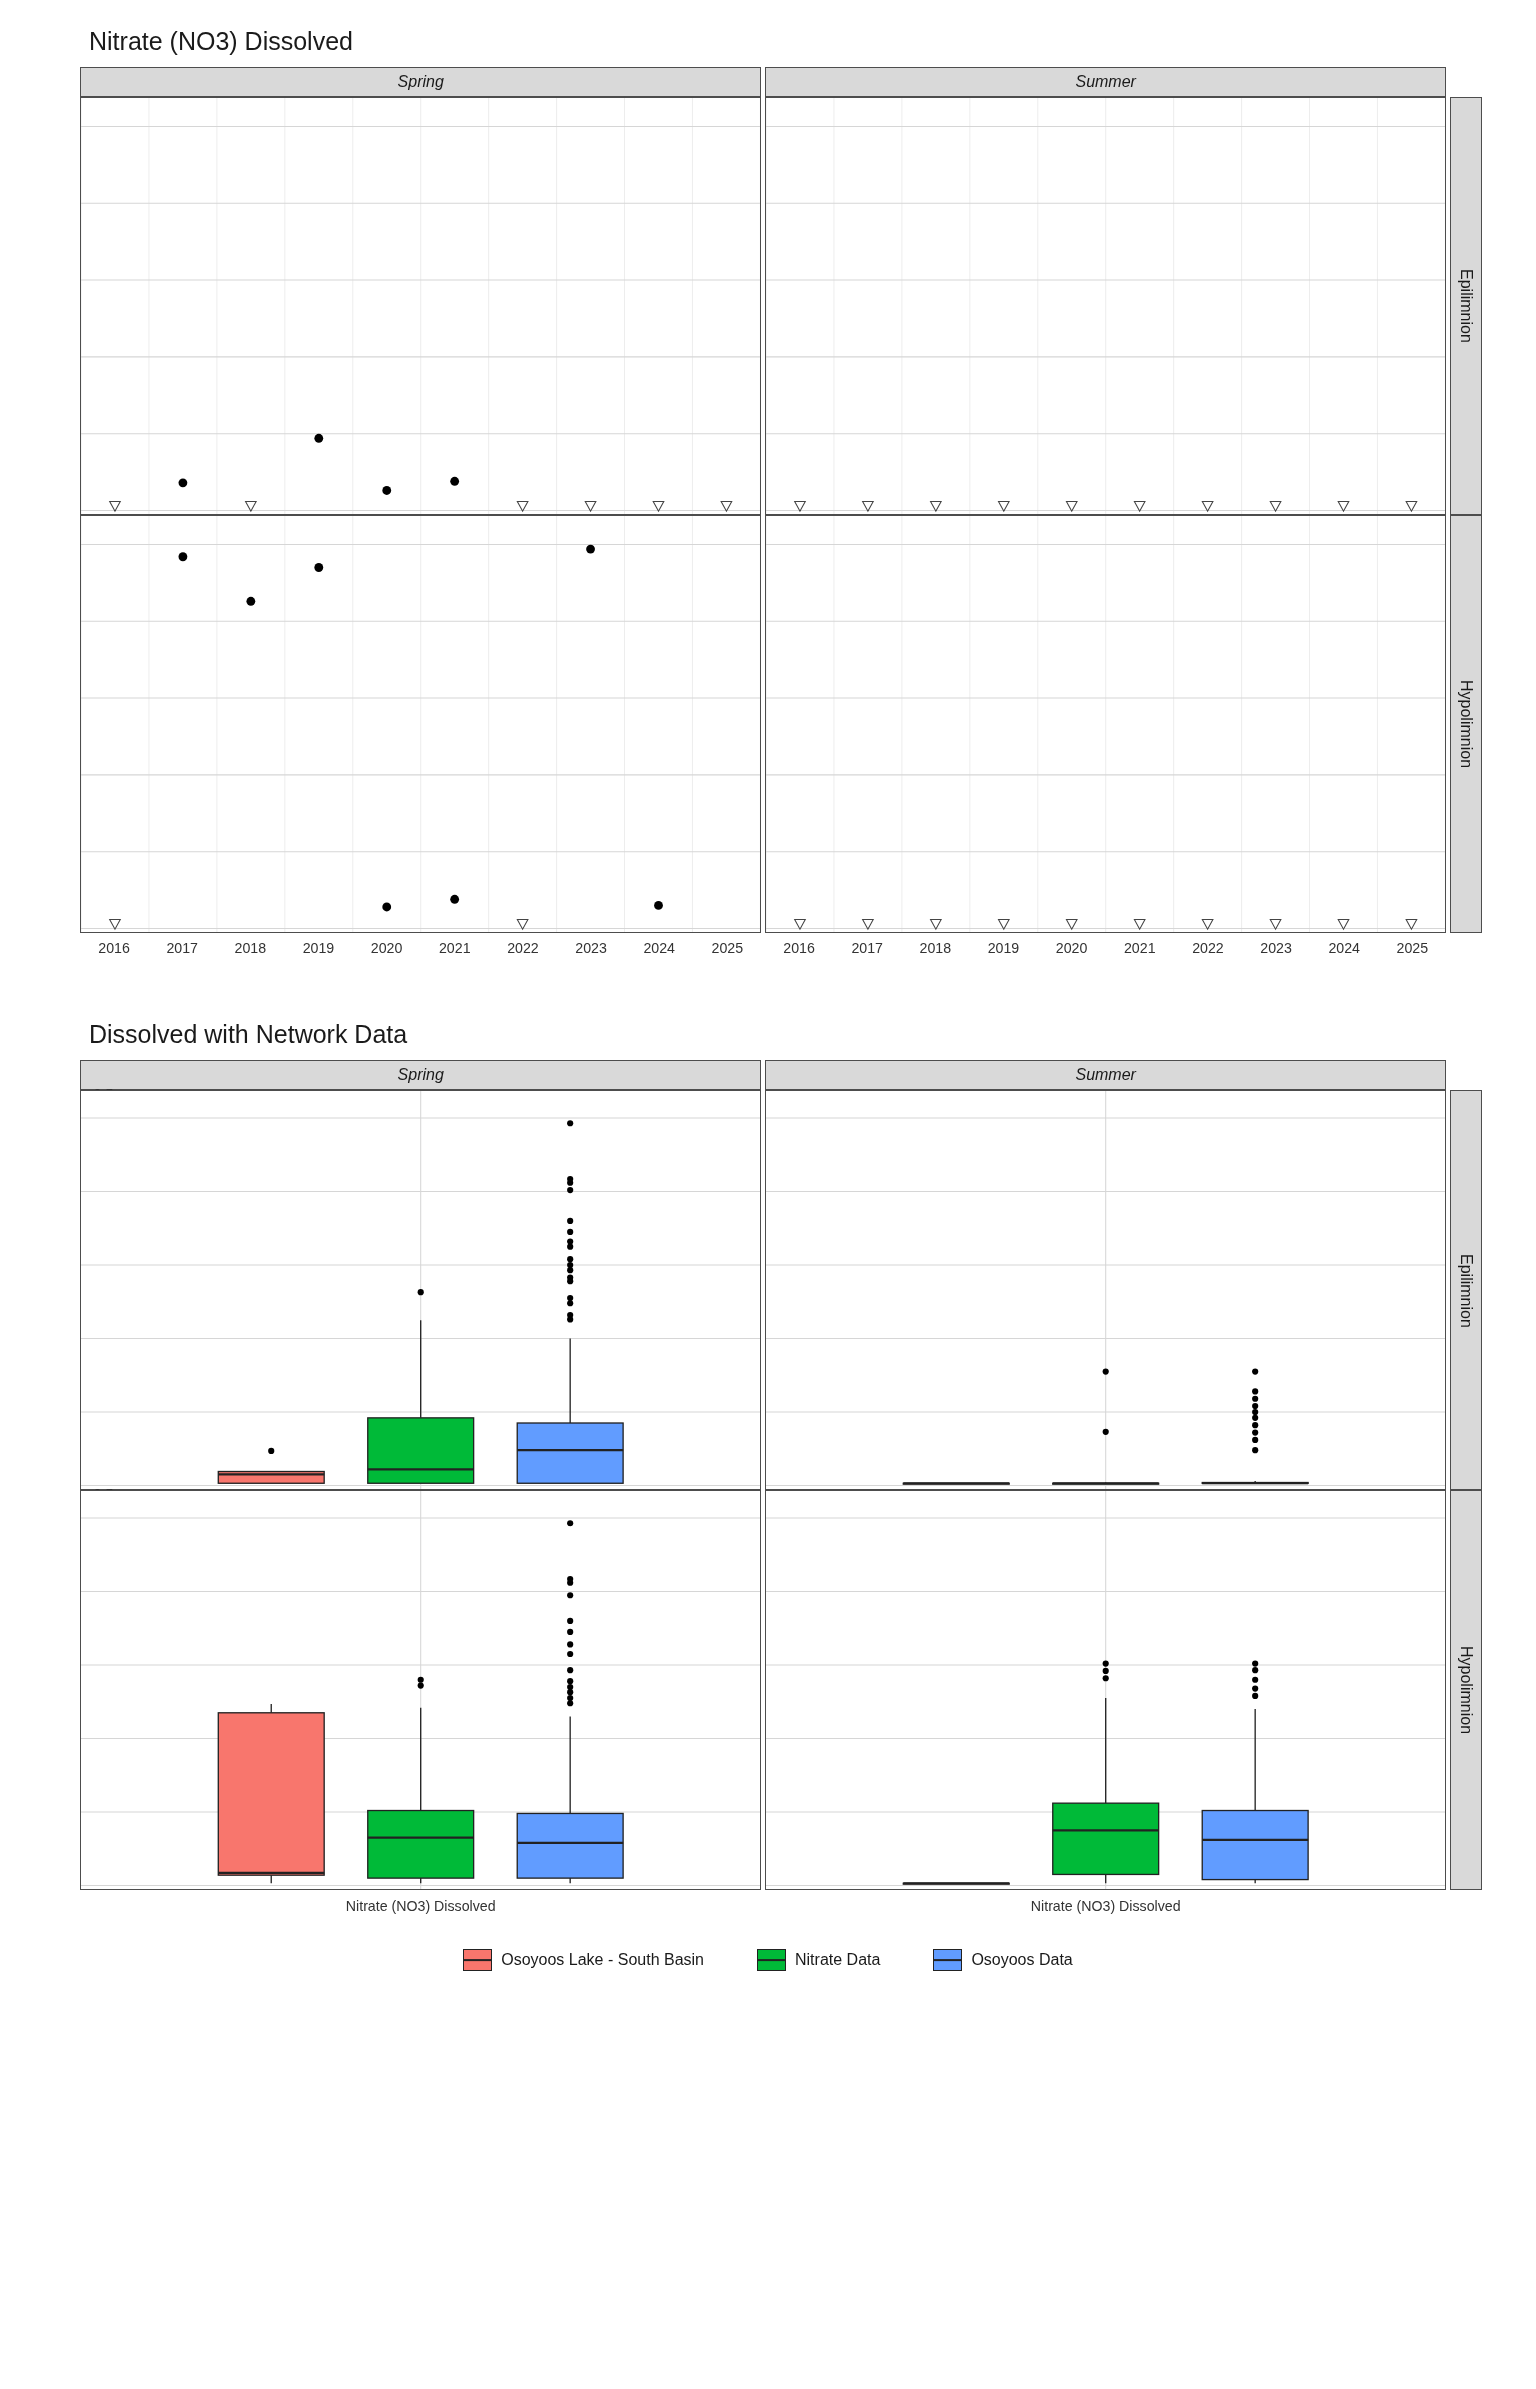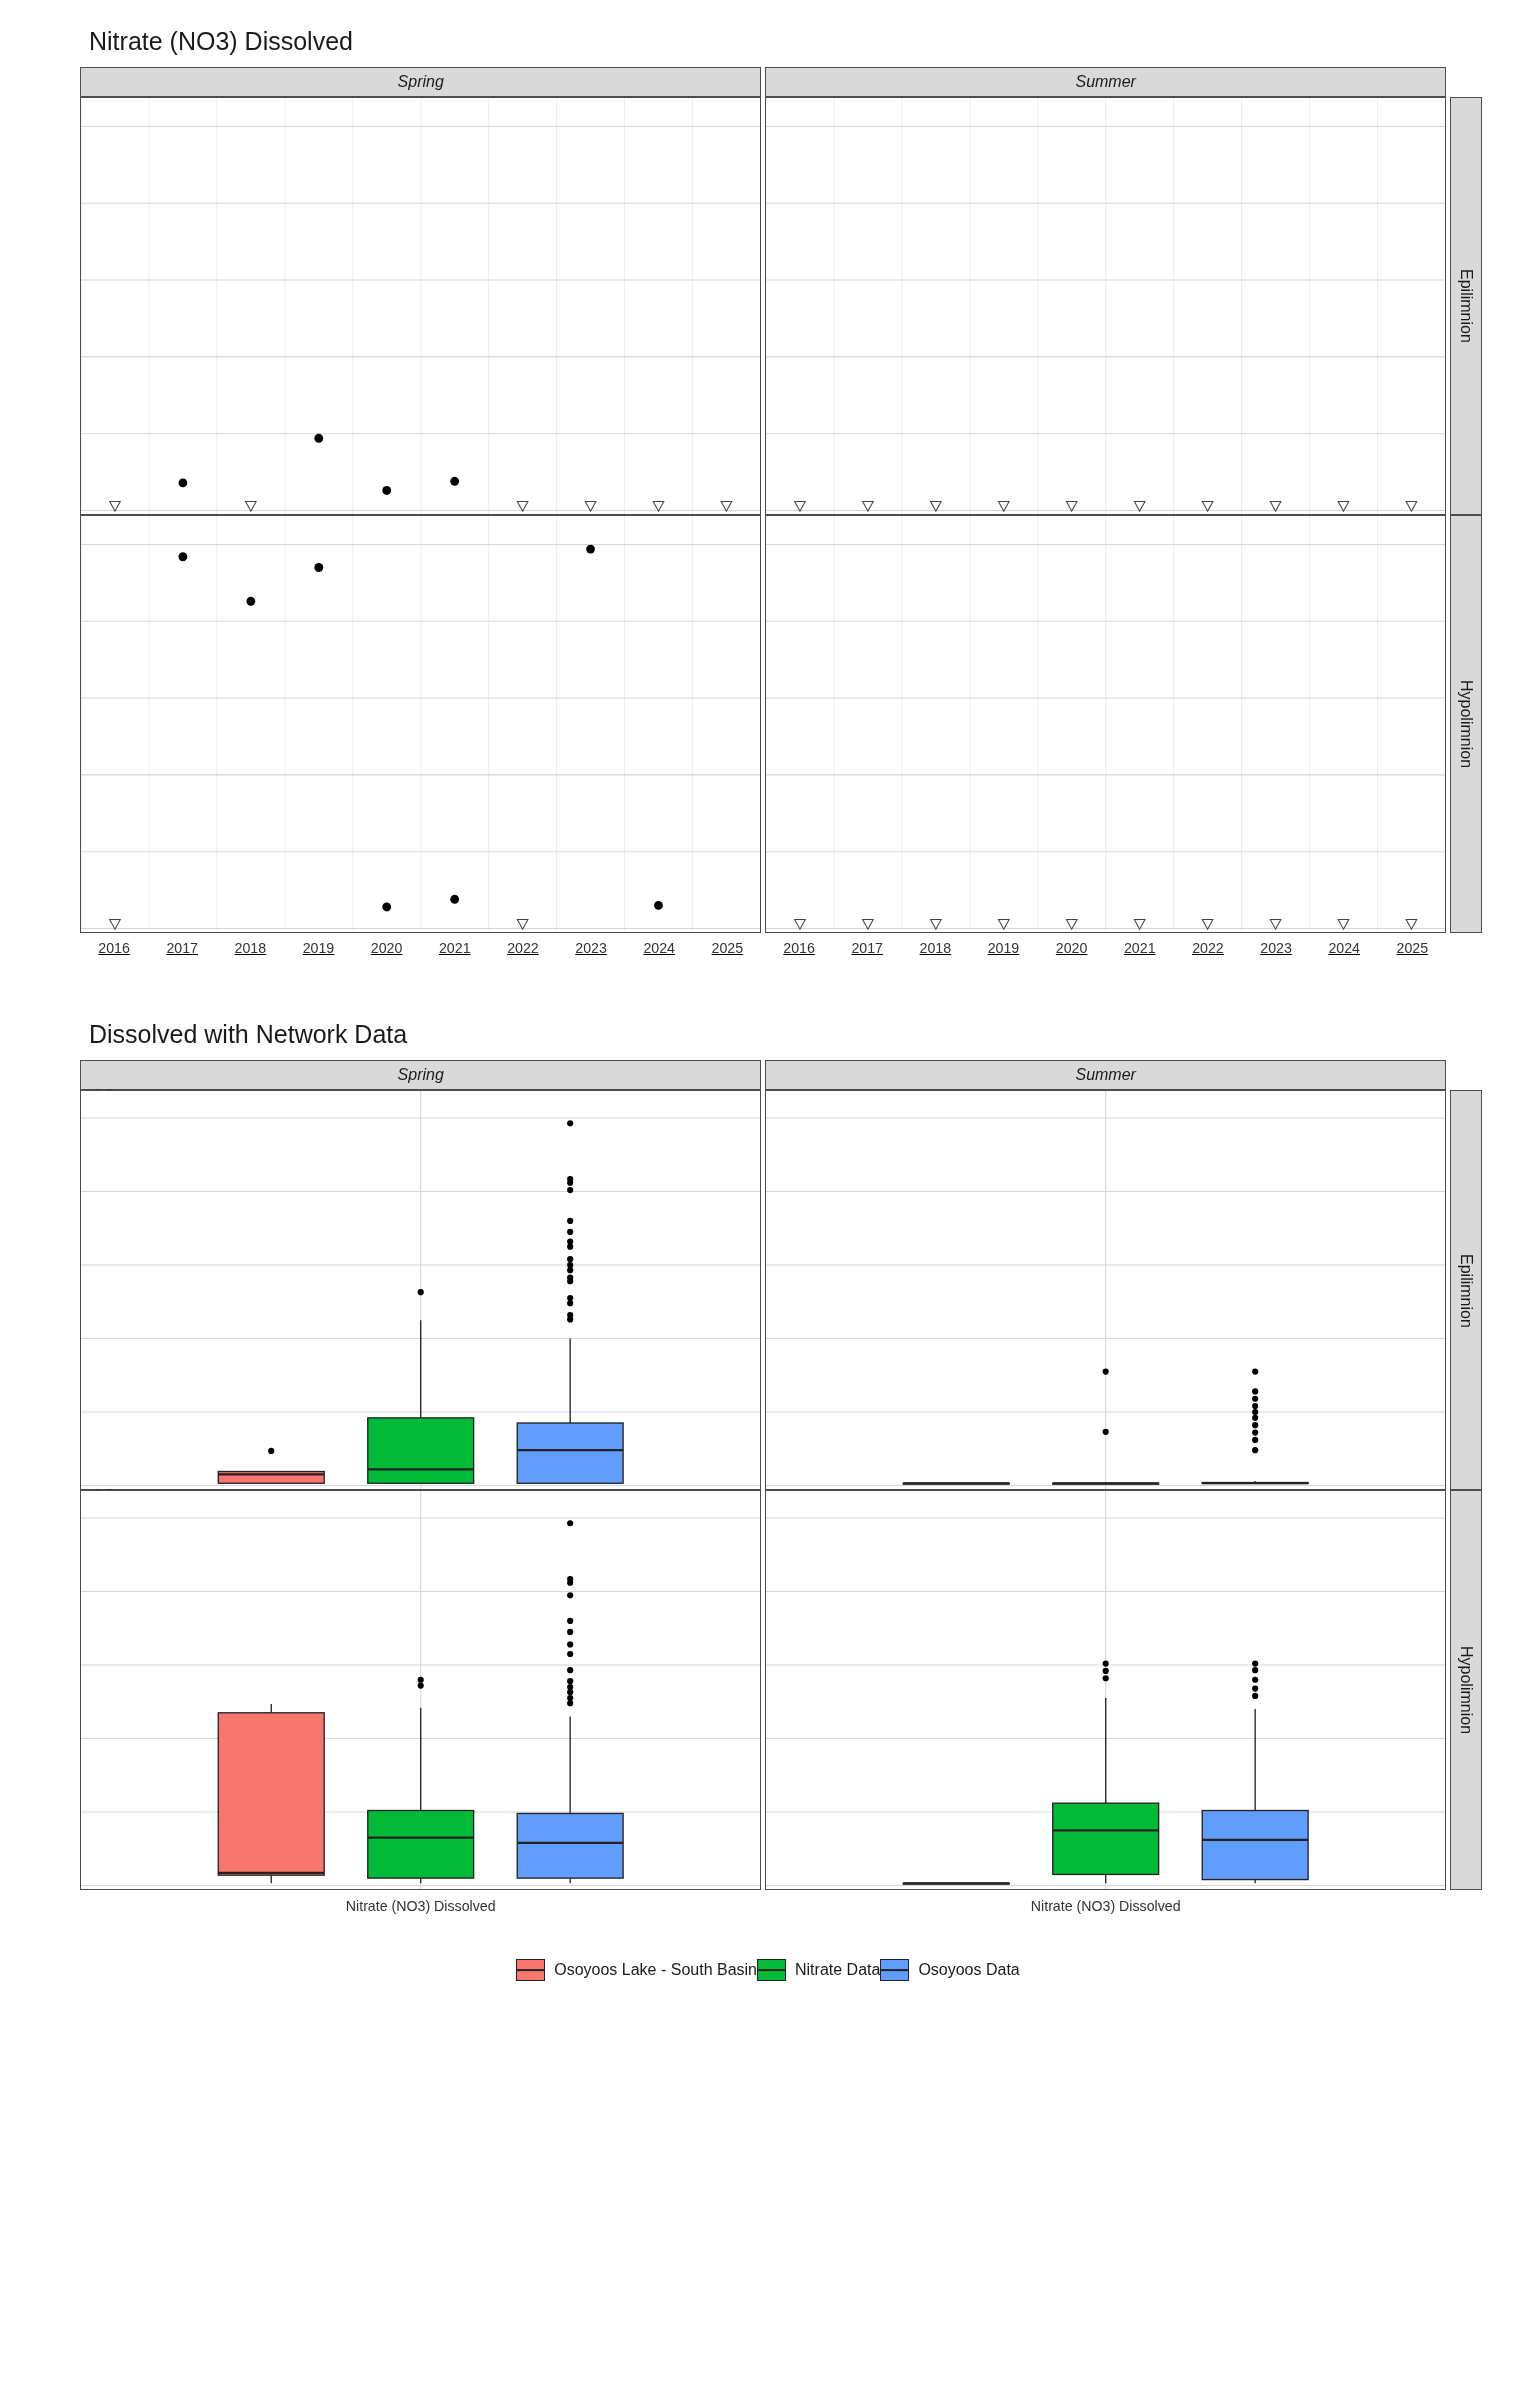--- a/index.html
+++ b/index.html
@@ -67,21 +67,22 @@
   .x-ticks {
     display: flex;
     justify-content: space-around;
     font-size: 14.2px;
     color: #333;
     padding: 7.1px 0 1.8px 0;
   }
   .legend {
     display: flex;
     justify-content: center;
-    margin-top: 44px;
+    gap: 53px;
+    margin-top: 34px;
     font-size: 16px;
     color: #1a1a1a;
   }
   .legend-item { display: flex; align-items: center; gap: 9px; }
   .legend-swatch {
     width: 27px; height: 19.6px;
     border: 1.3px solid #222;
     position: relative;
   }
   .legend-swatch::after {
@@ -253,21 +254,21 @@
           <path d="M 417.50000000000006 455.7938461538462 L 429.50000000000006 455.7938461538462 L 423.50000000000006 466.7938461538462 Z" class="dl"></path>
           <path d="M 494.5 455.7938461538462 L 506.5 455.7938461538462 L 500.5 466.7938461538462 Z" class="dl"></path>
           <path d="M 571.5 455.7938461538462 L 583.5 455.7938461538462 L 577.5 466.7938461538462 Z" class="dl"></path>
           <path d="M 648.5 455.7938461538462 L 660.5 455.7938461538462 L 654.5 466.7938461538462 Z" class="dl"></path>
           <path d="M 725.5 455.7938461538462 L 737.5 455.7938461538462 L 731.5 466.7938461538462 Z" class="dl"></path>
         </svg>
       </div>
     <div class="facet-strip-right">Hypolimnion</div>
   </div>
 
-  <div class="facet-grid" style="grid-template-columns: 1fr 1fr 32px; text-decoration: underline;">
+  <div class="facet-grid" style="grid-template-columns: 1fr 1fr 32px;">
     <div class="x-ticks" id="xticks1a">
         <span>2016</span>
         <span>2017</span>
         <span>2018</span>
         <span>2019</span>
         <span>2020</span>
         <span>2021</span>
         <span>2022</span>
         <span>2023</span>
         <span>2024</span>

